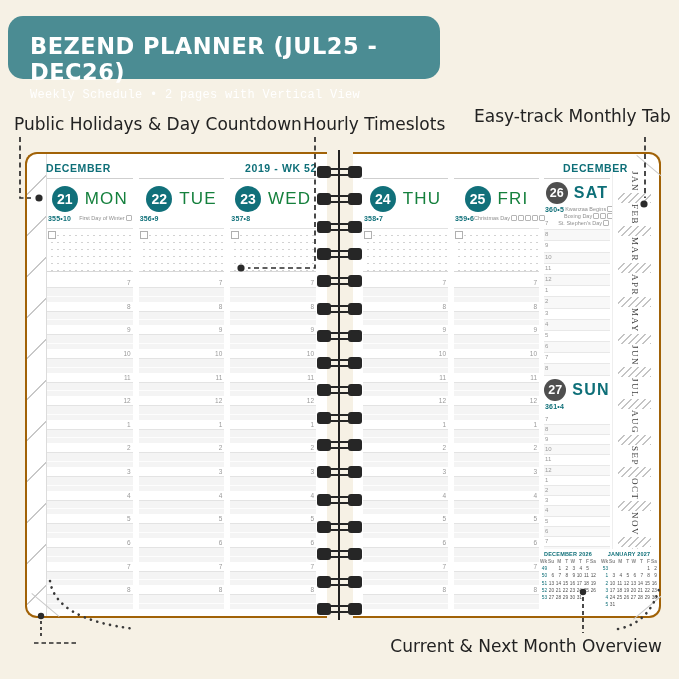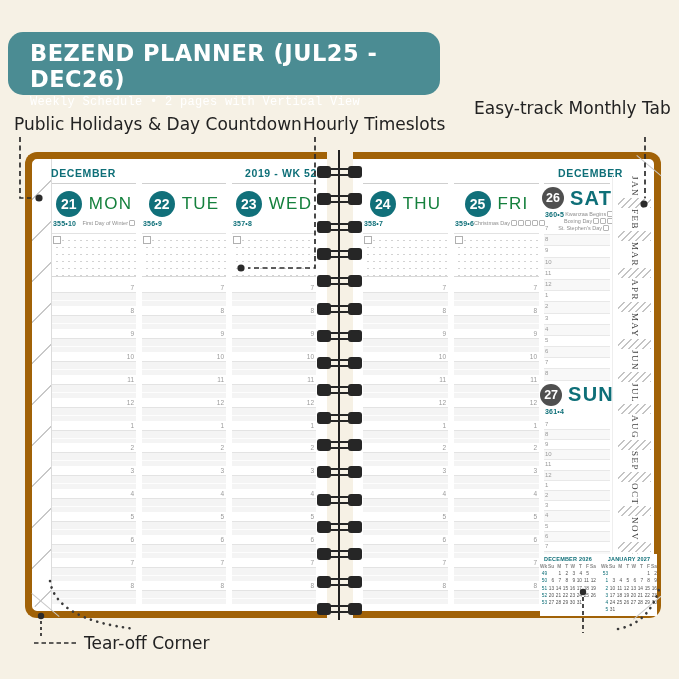--- a/index.html
+++ b/index.html
@@ -1,47 +1,47 @@
 <!DOCTYPE html>
 <html><head>
 <meta charset="utf-8">
 <style>
   html,body{margin:0;padding:0;background:#f6f1e5;}
   .stage{position:relative;width:679px;height:679px;background:#f6f1e5;font-family:"Liberation Sans",sans-serif;overflow:hidden;}
   
-  .banner{position:absolute;left:8px;top:32px;width:432px;height:63px;background:#4b8c93;border-radius:15px;color:#fff;box-sizing:border-box;padding:8px 0 0 22px;}
+  .banner{position:absolute;left:8px;top:16px;width:432px;height:63px;background:#4b8c93;border-radius:15px;color:#fff;box-sizing:border-box;padding:17px 0 0 22px;}
   .banner-title{font-family:"DejaVu Sans",sans-serif;font-weight:bold;font-size:22.5px;letter-spacing:.5px;}
   .banner-sub{font-family:Liberation Mono, monospace;font-size:12px;margin-top:3px;letter-spacing:.3px;}
   
   .toplabel,.botlabel{position:absolute;font-family:"DejaVu Sans",sans-serif;font-size:17px;color:#222;white-space:nowrap;}
   #lbl-holidays{left:14px;top:114px;}
   #lbl-timeslots{left:303px;top:114px;}
-  #lbl-monthtab{left:474px;top:98px;}
+  #lbl-monthtab{left:474px;top:106px;}
   #lbl-tearoff{left:84px;top:633px;}
   #lbl-overview{right:17px;top:636px;}
   
-  .page{position:absolute;top:152px;height:466px;background:#fff;border:7px solid #a16207;box-sizing:border-box;}
+  .page{position:absolute;top:152px;height:466px;background:#fff;border:2px solid #a16207;box-sizing:border-box;}
   .page.left{left:25px;width:302px;border-radius:12px 0 0 12px;border-right:none;}
   .page.right{left:353px;width:308px;border-radius:0 12px 12px 0;border-left:none;}
   .hatch{position:absolute;left:0;top:0;bottom:0;width:19px;border-right:1px solid #dcdcdc;border-radius:12px 0 0 12px;
          background:repeating-linear-gradient(135deg,transparent 0 28px,#c8c8c8 28px 29px);}
   .page-head{position:absolute;left:19px;right:10px;top:8px;display:flex;justify-content:space-between;
              font-size:10.5px;font-weight:bold;color:#0e6f78;letter-spacing:.6px;}
   .page-head.r{left:auto;right:31px;top:8px;}
   .cols{position:absolute;top:24px;bottom:6px;display:flex;gap:6px;}
   .cols.lp{left:20px;right:11px;}
   .cols.rp{left:10px;width:176px;}
   
   .day-col{flex:1;position:relative;border-top:1px solid #cfcfcf;display:flex;flex-direction:column;min-width:0;}
   .day-head{display:flex;align-items:center;justify-content:center;gap:7px;height:33px;padding-top:3px;}
   .day-circle{flex:none;width:26px;height:26px;border-radius:50%;background:#11707a;color:#fff;font-weight:bold;font-size:14px;
               display:flex;align-items:center;justify-content:center;}
   .day-circle.wk{background:#4f4f4f;width:22px;height:22px;font-size:12.5px;}
   .day-name{font-size:17px;color:#15803d;letter-spacing:1.2px;}
-  .day-name.wk{color:#0e6f78;font-weight:bold;font-size:20px;}
+  .day-name.wk{color:#0e6f78;font-weight:bold;font-size:16px;}
   .meta-row{display:flex;justify-content:space-between;align-items:flex-start;height:11px;padding:0 1px;}
   .countdown{font-size:7px;font-weight:bold;color:#0e6f78;letter-spacing:.2px;}
   .holidays{display:flex;flex-direction:column;align-items:flex-end;gap:1px;}
   .holiday{display:inline-flex;align-items:center;gap:1px;font-size:5.5px;color:#8f8f8f;white-space:nowrap;}
   .cbx{flex:none;width:4px;height:4px;border:1px solid #b5b5b5;border-radius:1px;background:#fff;display:inline-block;}
   .notes{height:42px;margin-top:2px;border-top:1px solid #e2e2e2;border-bottom:1px solid #d8d8d8;position:relative;
          background-image:radial-gradient(circle,#d2d2d2 .7px,transparent .95px);background-size:6px 7px;background-position:2px 3px;}
   .note-box{position:absolute;left:1px;top:2px;width:6px;height:6px;border:1px solid #b0b0b0;background:#fff;}
   .slots{margin-top:7px;flex:1;display:flex;flex-direction:column;}
   .slot{flex:1;position:relative;}
@@ -822,15 +822,15 @@
     </g>
     <g fill="#2b2b2b">
       <circle cx="39" cy="198" r="3.6"></circle>
       <circle cx="241" cy="268" r="3.6"></circle>
       <circle cx="644" cy="204" r="3.6"></circle>
       <circle cx="41" cy="616" r="3.2"></circle>
       <circle cx="583" cy="592" r="3.2"></circle>
     </g>
   </svg>
 
-  <div class="botlabel" id="lbl-tearoff">Tear-off Corner</div>
+  <div class="botlabel" id="lbl-overview">Current &amp; Next Month Overview</div>
 
 </div>
 
 </body></html>

